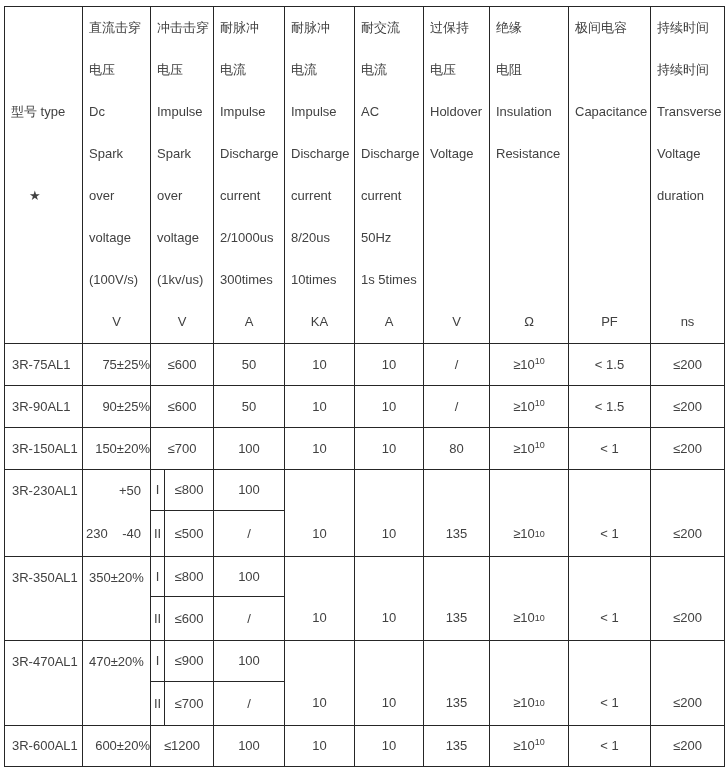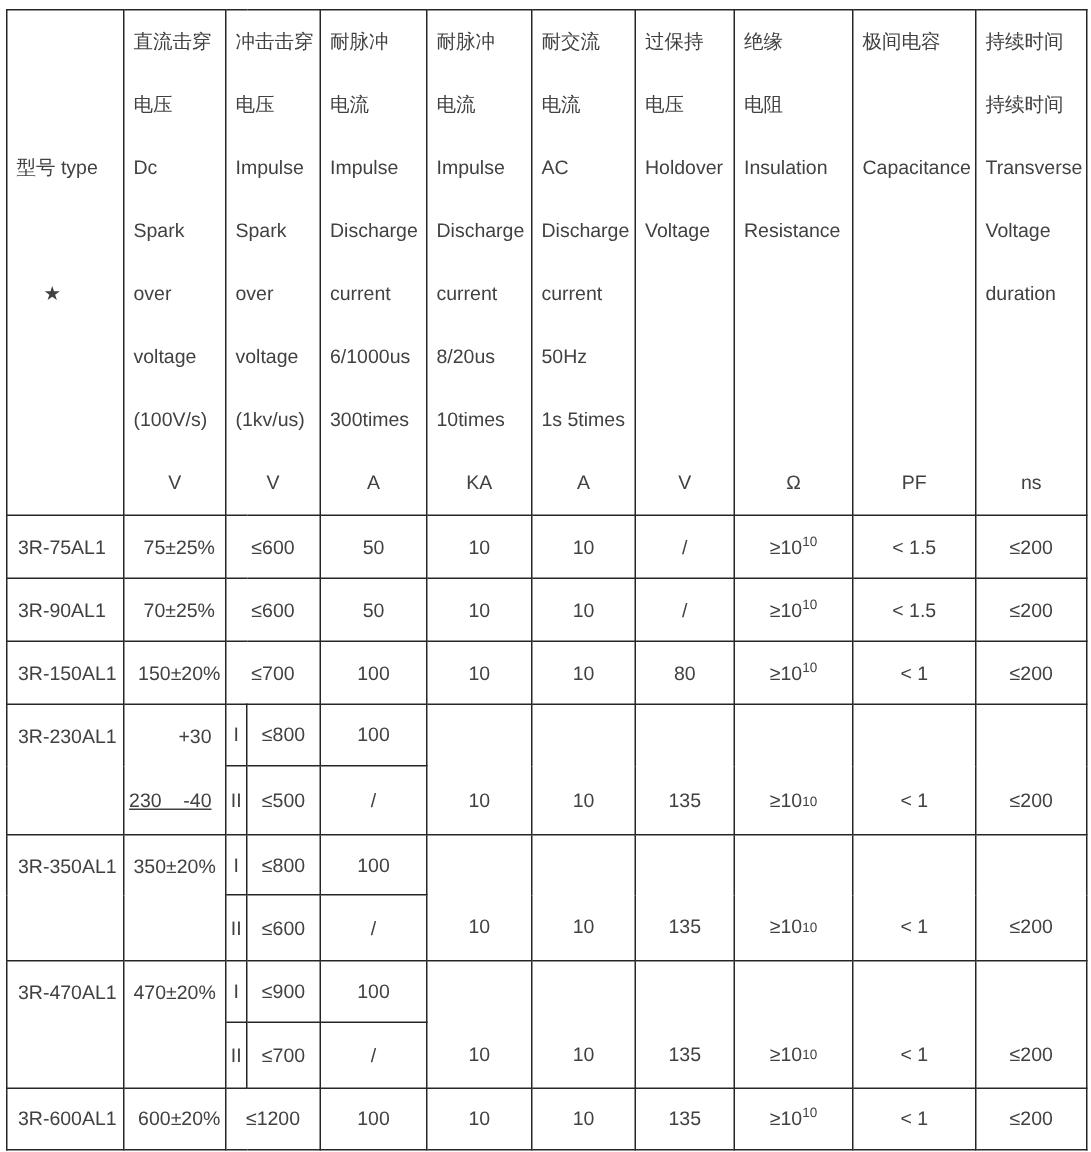--- a/index.html
+++ b/index.html
@@ -31,27 +31,27 @@
   .hl:last-child{justify-content:center;padding-left:0;}
   td.model-h .hl:nth-child(5){padding-left:24px;}
   
   tr.r42{height:42px;}
   tr.r41{height:41px;}
   tr.h41{height:41px;padding-left:36px;}
   tr.h45{height:45px;}
   tr.h40{height:40px;margin-left:26px;}
   tr.h44{height:44px;}
   td.model{text-align:left;padding-left:7px;margin-left:24px;}
-  td.dcv{text-align:center;padding-left:6px;}
+  td.dcv{text-align:right;padding-left:6px;}
   td.vtop{vertical-align:top;padding-left:0;}
   td.vbot{vertical-align:bottom;}
   .half-top{height:41px;display:flex;align-items:center;justify-content:flex-start;padding-left:7px;}
   .half-bot{height:45px;display:flex;align-items:center;justify-content:center;}
   .dc-top{height:41px;display:flex;align-items:center;justify-content:flex-end;padding-right:9px;}
-  .dc-bot{height:45px;display:flex;align-items:center;justify-content:flex-end;padding-right:9px;white-space:pre;text-decoration:underline;}
+  .dc-bot{height:45px;display:flex;align-items:center;justify-content:flex-end;padding-right:9px;white-space:pre;}
   sup{font-size:9px;line-height:0;}
 </style>
 </head>
 <body>
 
 <table class="spec">
   <colgroup>
     <col style="width:78px">
       <col style="width:68px">
       <col style="width:14px">
@@ -96,21 +96,21 @@
       <div class="hl">voltage</div>
       <div class="hl">(1kv/us)</div>
       <div class="hl">V</div>
     </td>
     <td>
       <div class="hl">耐脉冲</div>
       <div class="hl">电流</div>
       <div class="hl">Impulse</div>
       <div class="hl">Discharge</div>
       <div class="hl">current</div>
-      <div class="hl">6/1000us</div>
+      <div class="hl">2/1000us</div>
       <div class="hl">300times</div>
       <div class="hl">A</div>
     </td>
     <td>
       <div class="hl">耐脉冲</div>
       <div class="hl">电流</div>
       <div class="hl">Impulse</div>
       <div class="hl">Discharge</div>
       <div class="hl">current</div>
       <div class="hl">8/20us</div>
@@ -177,21 +177,21 @@
     <td>10</td>
     <td>10</td>
     <td>/</td>
     <td><span>≥10</span><sup>10</sup></td>
     <td>&lt; 1.5</td>
     <td>≤200</td>
   </tr>
 
   <tr class="r42">
     <td class="model">3R-90AL1</td>
-    <td class="dcv">70±25%</td>
+    <td class="dcv">90±25%</td>
     <td colspan="2">≤600</td>
     <td>50</td>
     <td>10</td>
     <td>10</td>
     <td>/</td>
     <td><span>≥10</span><sup>10</sup></td>
     <td>&lt; 1.5</td>
     <td>≤200</td>
   </tr>
 
@@ -206,21 +206,21 @@
     <td><span>≥10</span><sup>10</sup></td>
     <td>&lt; 1</td>
     <td>≤200</td>
   </tr>
 
   <tr class="h41">
     <td class="vtop" rowspan="2">
           <div class="half-top">3R-230AL1</div>
         </td>
     <td class="vtop" rowspan="2">
-      <div class="dc-top">+30</div>
+      <div class="dc-top">+50</div>
       <div class="dc-bot">230    -40</div>
     </td>
     <td>I</td>
     <td>≤800</td>
     <td>100</td>
     <td class="vbot" rowspan="2">
           <div class="half-bot">10</div>
         </td>
     <td class="vbot" rowspan="2">
           <div class="half-bot">10</div>

